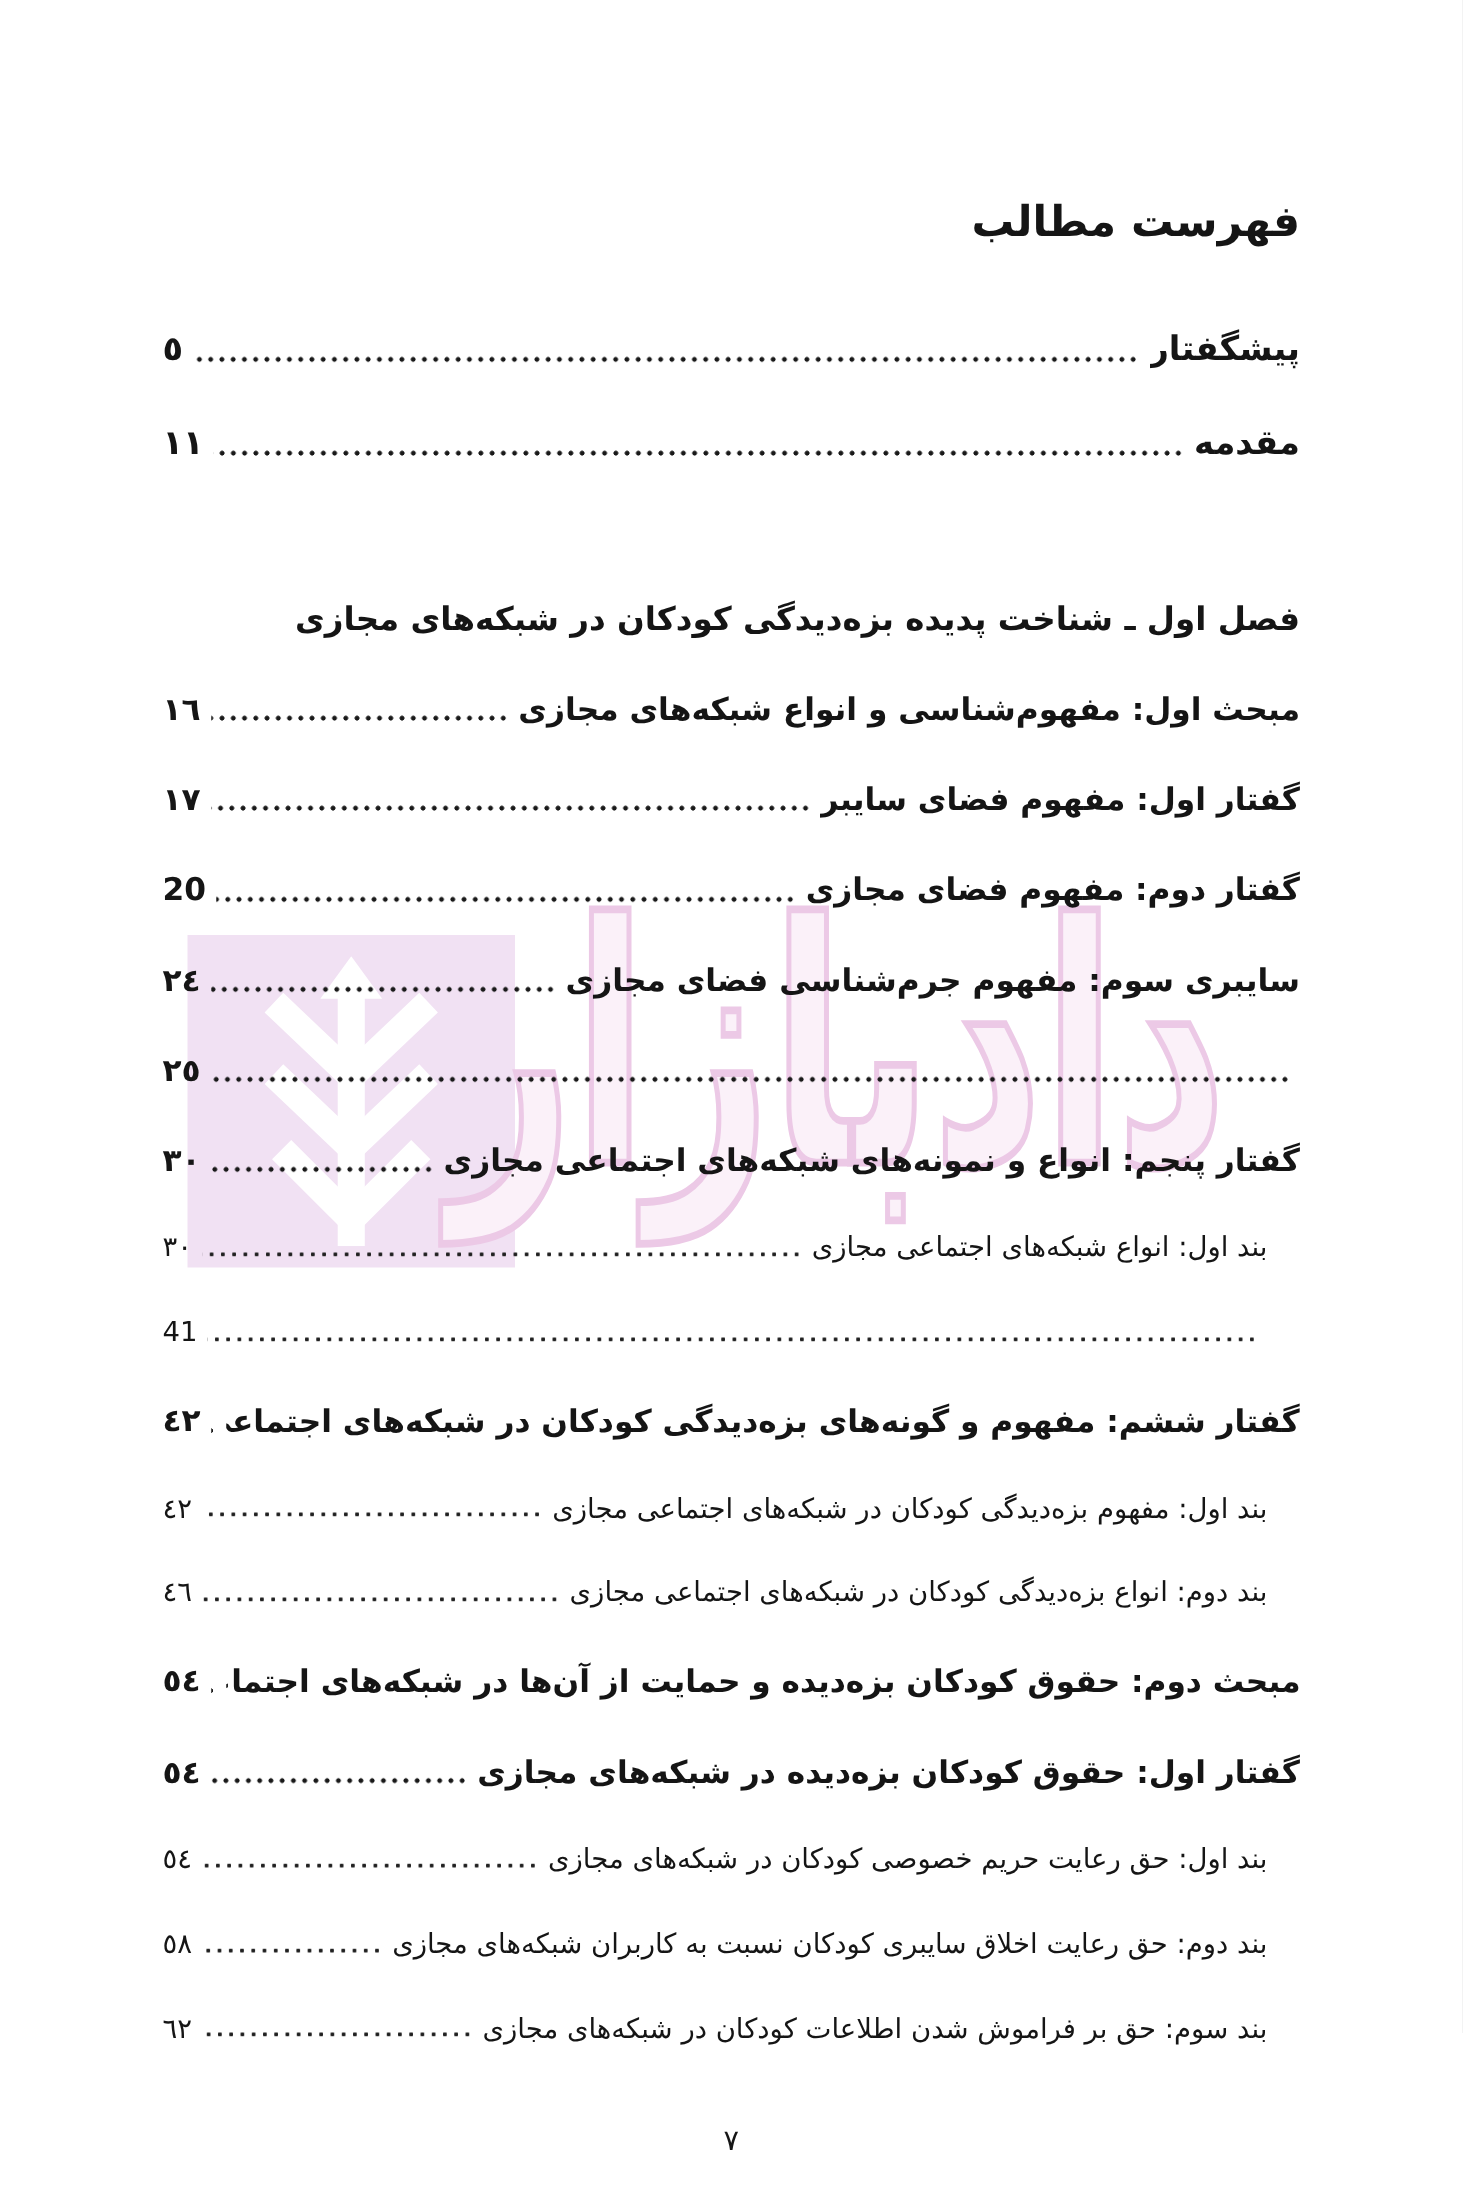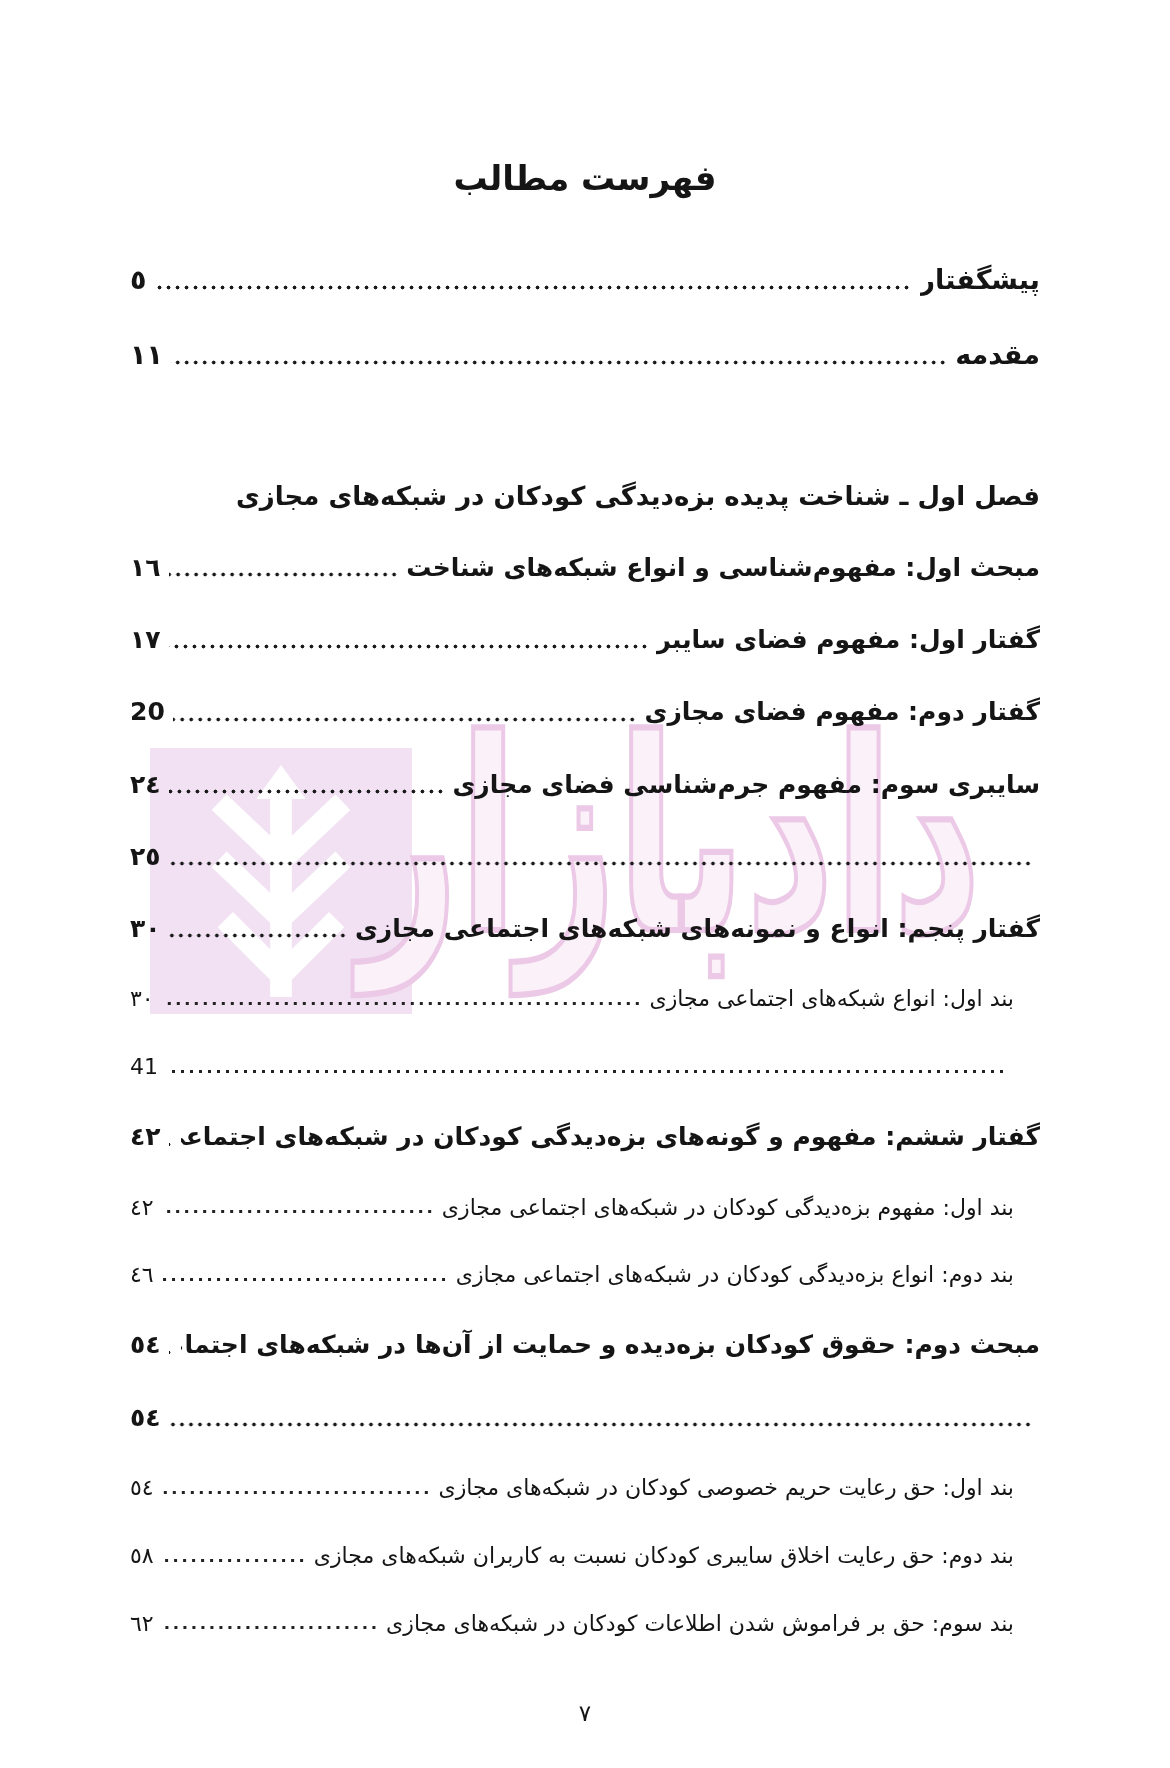--- a/index.html
+++ b/index.html
@@ -27,21 +27,21 @@
     color:#fbf1f9;
     -webkit-text-stroke:4px #ecc9e6;
     transform:scaleY(1.55);
     transform-origin:center;
     direction:rtl;
   }
   
   .content{position:relative;z-index:1;padding:0 130px;}
   .doc-title{
     margin-top:158px;
-    text-align:center;
+    text-align:right;
     font-size:34px;font-weight:bold;
   }
   .toc{margin-top:62px;}
   .row{
     display:flex;align-items:flex-end;
     margin-bottom:36px;
     line-height:1.45;
   }
   .row .label{white-space:nowrap;flex:0 1 auto;overflow:hidden;}
   .row .leader{
@@ -103,21 +103,21 @@
     <span class="pagenum">١١</span>
   </div>
 
   <div class="row level-chapter">
     <span class="label">فصل اول ـ شناخت پدیده بزه‌دیدگی کودکان در شبکه‌های مجازی</span>
     
     
   </div>
 
   <div class="row level-section">
-    <span class="label">مبحث اول: مفهوم‌شناسی و انواع شبکه‌های شناخت</span>
+    <span class="label">مبحث اول: مفهوم‌شناسی و انواع شبکه‌های مجازی</span>
     <span class="leader"></span>
     <span class="pagenum">١٦</span>
   </div>
 
   <div class="row level-section">
     <span class="label">گفتار اول: مفهوم فضای سایبر</span>
     <span class="leader"></span>
     <span class="pagenum">١٧</span>
   </div>
 
@@ -173,20 +173,21 @@
     <span class="pagenum">٤٦</span>
   </div>
 
   <div class="row level-section">
     <span class="label">مبحث دوم: حقوق کودکان بزه‌دیده و حمایت از آن‌ها در شبکه‌های اجتماعی مجازی</span>
     <span class="leader"></span>
     <span class="pagenum">٥٤</span>
   </div>
 
   <div class="row level-section">
+    <span class="label">گفتار اول: حقوق کودکان بزه‌دیده در شبکه‌های مجازی</span>
     <span class="leader"></span>
     <span class="pagenum">٥٤</span>
   </div>
 
   <div class="row level-sub">
     <span class="label">بند اول: حق رعایت حریم خصوصی کودکان در شبکه‌های مجازی</span>
     <span class="leader"></span>
     <span class="pagenum">٥٤</span>
   </div>
 

